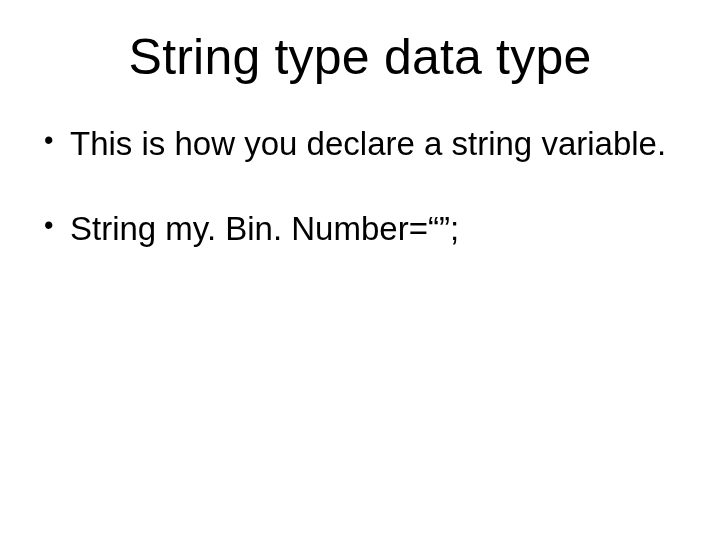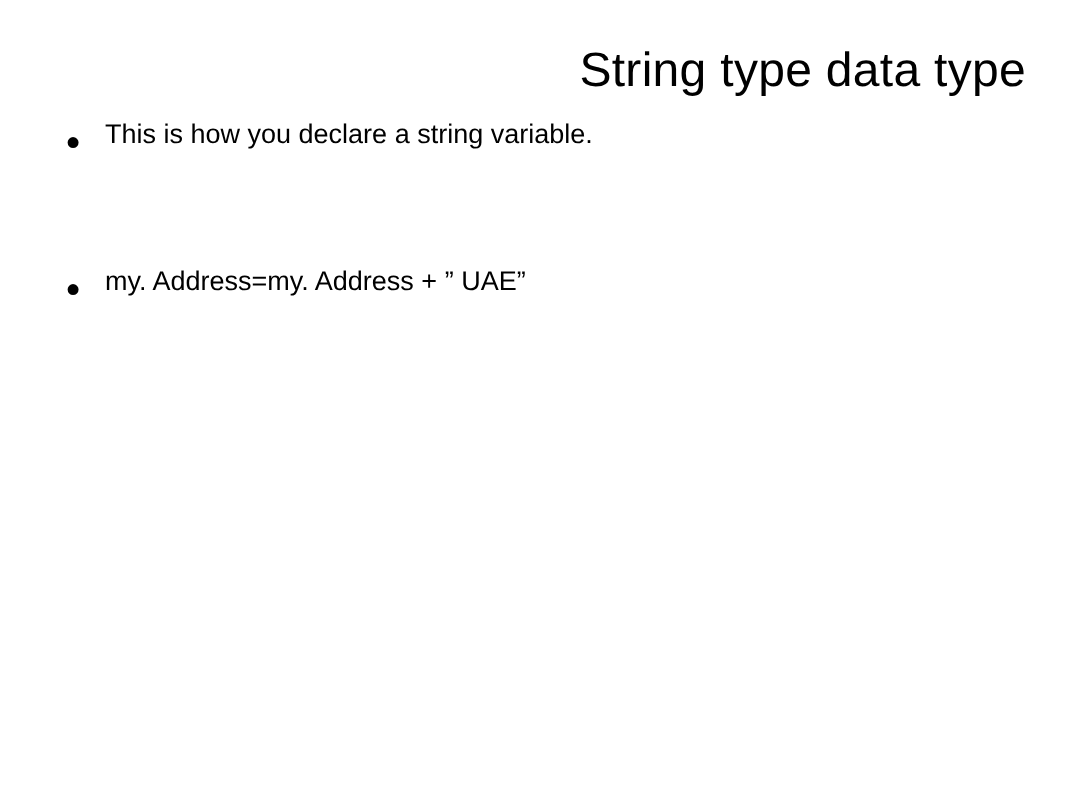--- a/index.html
+++ b/index.html
@@ -12,34 +12,34 @@
     color: #000000;
     overflow: hidden;
   }
   .slide {
     box-sizing: border-box;
     width: 720px;
     height: 540px;
     padding: 24px 36px 36px 36px;
   }
   .title {
-    text-align: right;
-    font-size: 32px;
+    text-align: center;
+    font-size: 50px;
     font-weight: 400;
-    margin: 4px 0 12px 0;
+    margin: 4px 0 36px 0;
     letter-spacing: 0.2px;
   }
   ul.bullets {
     list-style: none;
     padding: 0;
     margin: 0;
   }
   ul.bullets li {
     position: relative;
-    font-size: 18px;
+    font-size: 33px;
     line-height: 1.35;
     padding-left: 34px;
     margin: 0 0 6px 0;
   }
   ul.bullets li::before {
     content: "•";
     position: absolute;
     left: 8px;
     top: 0;
     font-size: 27px;
@@ -54,19 +54,17 @@
 
 <div class="slide">
   <h1 class="title">String type data type</h1>
 
   <ul class="bullets">
     <li>This is how you declare a string variable.</li>
   </ul>
   <div class="gap"></div>
 
   <ul class="bullets">
+    <li>String my. Bin. Number=“”;</li>
   </ul>
   <div class="gap"></div>
 
-  <ul class="bullets">
-    <li>my. Address=my. Address + ” UAE”</li>
-  </ul>
 </div>
 
 </body></html>

